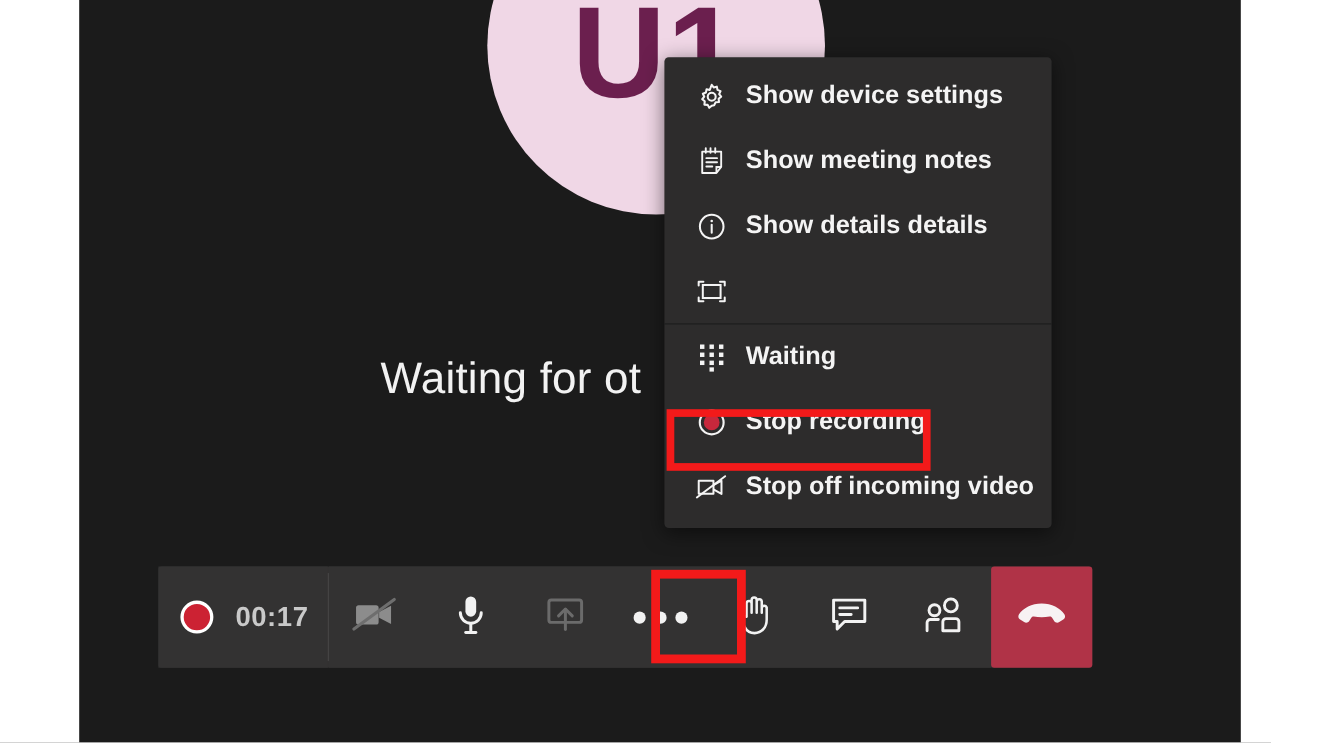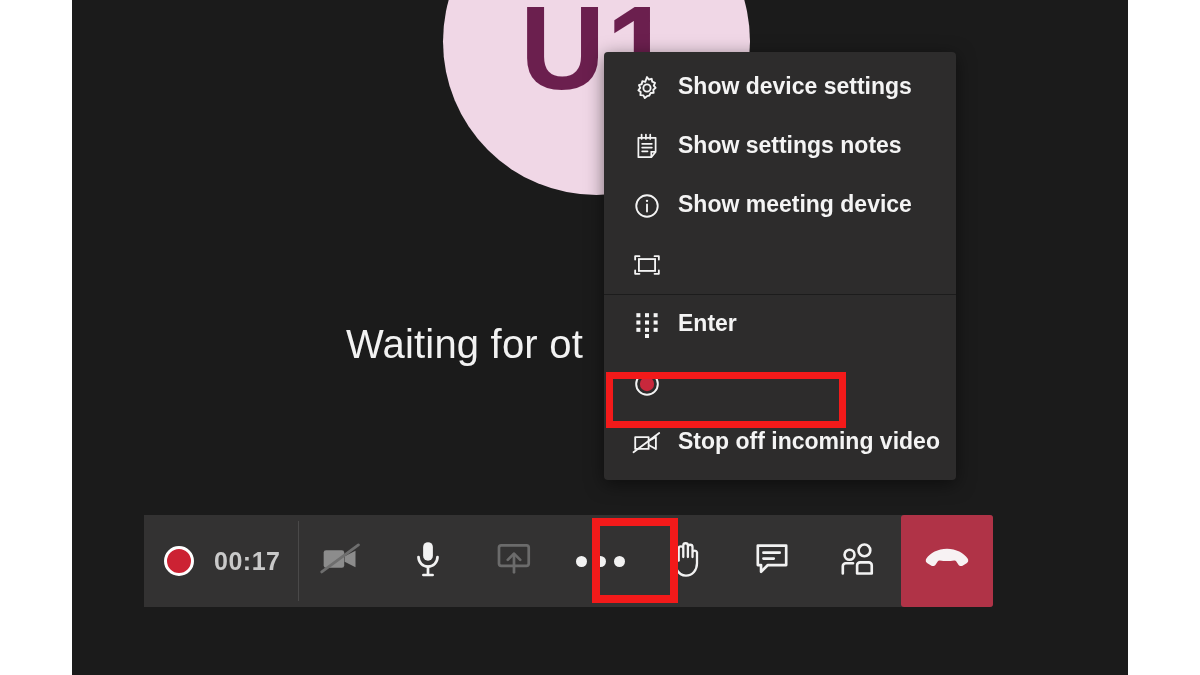--- a/index.html
+++ b/index.html
@@ -224,32 +224,32 @@
 
         <div class="menu-item">
           <span class="mi-icon">
             <svg width="26" height="28" viewBox="0 0 22 26" fill="none" stroke="#f4f4f4" stroke-width="1.6">
               <path d="M3 4.5h16v13l-4 5H3z" stroke-linejoin="round"></path>
               <path d="M15 22.5v-5h4"></path>
               <path d="M6 1.5v4M10 1.5v4M14 1.5v4" stroke-linecap="round"></path>
               <path d="M6.5 10h9M6.5 13.5h9M6.5 17h5" stroke-linecap="round"></path>
             </svg>
           </span>
-          <span class="mi-label">Show settings notes</span>
+          <span class="mi-label">Show meeting notes</span>
         </div>
 
         <div class="menu-item">
           <span class="mi-icon">
             <svg width="28" height="28" viewBox="0 0 24 24" fill="none" stroke="#f4f4f4" stroke-width="1.6">
               <circle cx="12" cy="12" r="9.2"></circle>
               <path d="M12 10.6v6.2" stroke-linecap="round"></path>
               <circle cx="12" cy="7.6" r="1" fill="#f4f4f4" stroke="none"></circle>
             </svg>
           </span>
-          <span class="mi-label">Show meeting device</span>
+          <span class="mi-label">Show details details</span>
         </div>
 
         <div class="menu-item">
           <span class="mi-icon">
             <svg width="28" height="24" viewBox="0 0 26 22" fill="none" stroke="#f4f4f4" stroke-width="1.7">
               <path d="M2 6V2.8h4M24 6V2.8h-4M2 16v3.2h4M24 16v3.2h-4" stroke-linecap="round" stroke-linejoin="round"></path>
               <rect x="5.5" y="5.5" width="15" height="11" stroke-width="1.7"></rect>
             </svg>
           </span>
         </div>
@@ -266,30 +266,31 @@
                 <rect x="15.6" y="1" width="3.4" height="3.4"></rect>
               <rect x="1" y="7.2" width="3.4" height="3.4"></rect>
                 <rect x="8.3" y="7.2" width="3.4" height="3.4"></rect>
                 <rect x="15.6" y="7.2" width="3.4" height="3.4"></rect>
               <rect x="1" y="13.4" width="3.4" height="3.4"></rect>
                 <rect x="8.3" y="13.4" width="3.4" height="3.4"></rect>
                 <rect x="15.6" y="13.4" width="3.4" height="3.4"></rect>
               <rect x="8.3" y="18.6" width="3.4" height="3.4"></rect>
             </svg>
           </span>
-          <span class="mi-label">Enter</span>
+          <span class="mi-label">Waiting</span>
         </div>
 
         <div class="menu-item">
           <span class="mi-icon">
             <svg width="26" height="26" viewBox="0 0 24 24">
               <circle cx="12" cy="12" r="10" fill="none" stroke="#f4f4f4" stroke-width="1.8"></circle>
               <circle cx="12" cy="12" r="6.6" fill="#c8283c"></circle>
             </svg>
           </span>
+          <span class="mi-label">Stop recording</span>
         </div>
 
         <div class="menu-item">
           <span class="mi-icon">
             <svg width="30" height="24" viewBox="0 0 28 22" fill="none" stroke="#f4f4f4" stroke-width="1.7">
               <path d="M3 5.5h12.5v11H3z" stroke-linejoin="round"></path>
               <path d="M15.5 9.2l6.8-3.8v11.2l-6.8-3.8" stroke-linejoin="round"></path>
               <path d="M1.4 19.6L25.4 1.6" stroke-linecap="round"></path>
             </svg>
           </span>

